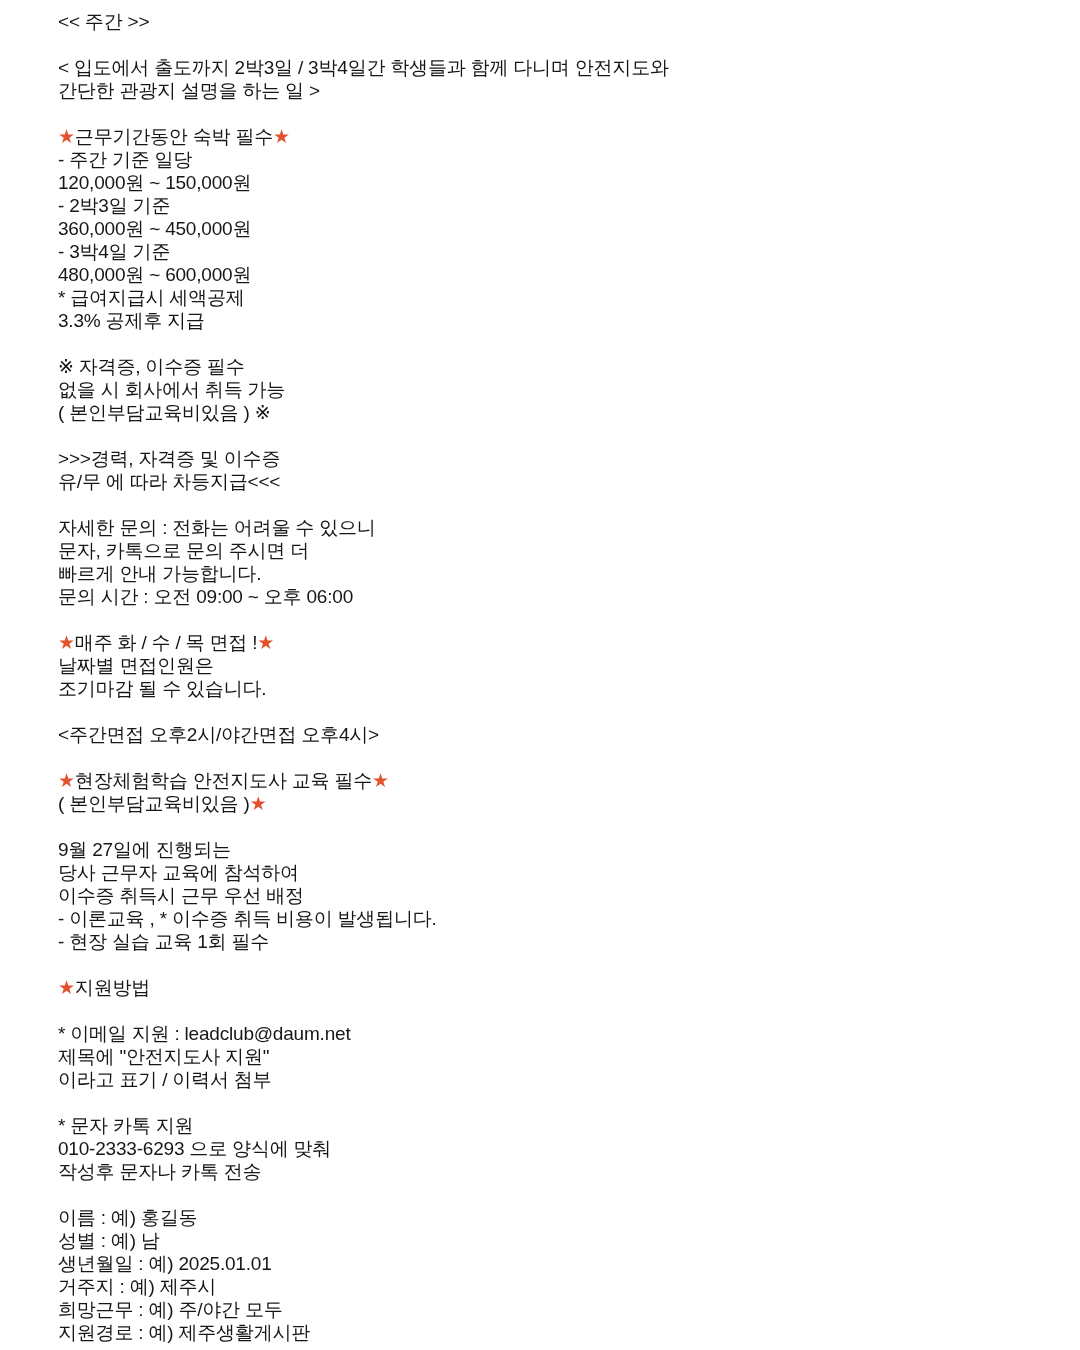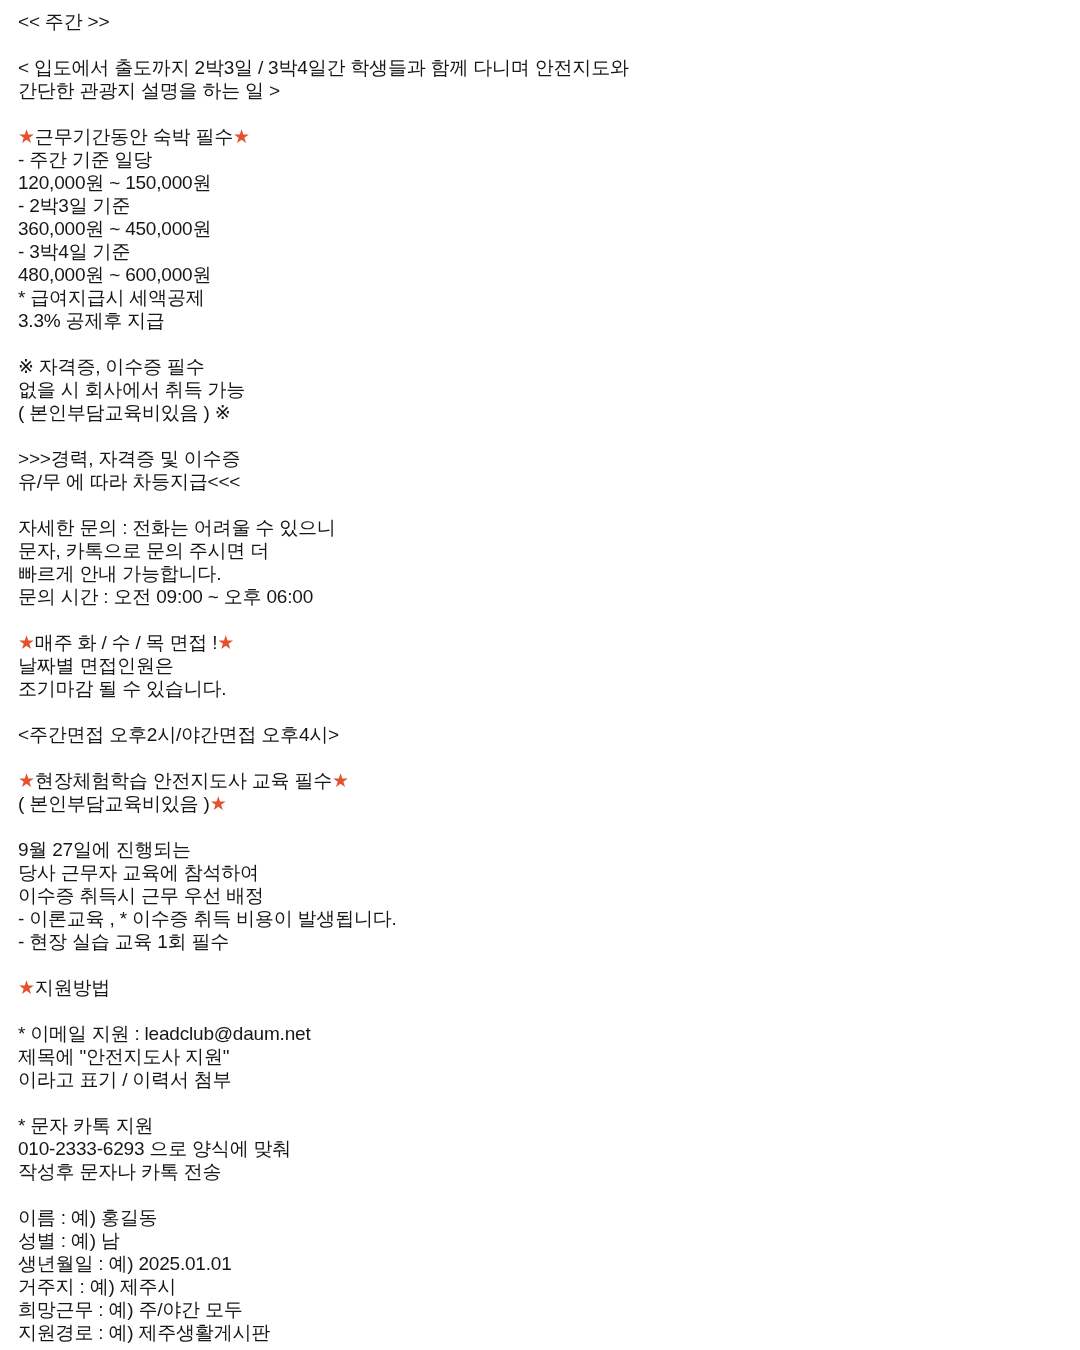--- a/index.html
+++ b/index.html
@@ -16,20 +16,21 @@
   }
   .post-body {
     padding: 10px 18px 10px 18px;
     font-size: 19px;
     line-height: 23px;
     letter-spacing: -0.2px;
     white-space: pre-wrap;
   }
   .line {
     min-height: 23px;
+    margin-left: 40px;
   }
   .star {
     font-style: normal;
   }
 </style>
 </head>
 <body style="background: rgb(255, 255, 255);">
 
 <div class="post-body" style="color: rgb(22, 22, 22);"><div class="line">&lt;&lt; 주간 &gt;&gt;</div><div class="line">&nbsp;</div><div class="line">&lt; 입도에서 출도까지 2박3일 / 3박4일간 학생들과 함께 다니며 안전지도와</div><div class="line">간단한 관광지 설명을 하는 일 &gt;</div><div class="line">&nbsp;</div><div class="line"><span class="star" style="color: rgb(226, 82, 44);">★</span>근무기간동안 숙박 필수<span class="star" style="color: rgb(226, 82, 44);">★</span></div><div class="line">- 주간 기준 일당</div><div class="line">120,000원 ~ 150,000원</div><div class="line">- 2박3일 기준</div><div class="line">360,000원 ~ 450,000원</div><div class="line">- 3박4일 기준</div><div class="line">480,000원 ~ 600,000원</div><div class="line">* 급여지급시 세액공제</div><div class="line">3.3% 공제후 지급</div><div class="line">&nbsp;</div><div class="line">※ 자격증, 이수증 필수</div><div class="line">없을 시 회사에서 취득 가능</div><div class="line">( 본인부담교육비있음 ) ※</div><div class="line">&nbsp;</div><div class="line">&gt;&gt;&gt;경력, 자격증 및 이수증</div><div class="line">유/무 에 따라 차등지급&lt;&lt;&lt;</div><div class="line">&nbsp;</div><div class="line">자세한 문의 : 전화는 어려울 수 있으니</div><div class="line">문자, 카톡으로 문의 주시면 더</div><div class="line">빠르게 안내 가능합니다.</div><div class="line">문의 시간 : 오전 09:00 ~ 오후 06:00</div><div class="line">&nbsp;</div><div class="line"><span class="star" style="color: rgb(226, 82, 44);">★</span>매주 화 / 수 / 목 면접 !<span class="star" style="color: rgb(226, 82, 44);">★</span></div><div class="line">날짜별 면접인원은</div><div class="line">조기마감 될 수 있습니다.</div><div class="line">&nbsp;</div><div class="line">&lt;주간면접 오후2시/야간면접 오후4시&gt;</div><div class="line">&nbsp;</div><div class="line"><span class="star" style="color: rgb(226, 82, 44);">★</span>현장체험학습 안전지도사 교육 필수<span class="star" style="color: rgb(226, 82, 44);">★</span></div><div class="line">( 본인부담교육비있음 )<span class="star" style="color: rgb(226, 82, 44);">★</span></div><div class="line">&nbsp;</div><div class="line">9월 27일에 진행되는</div><div class="line">당사 근무자 교육에 참석하여</div><div class="line">이수증 취득시 근무 우선 배정</div><div class="line">- 이론교육 , * 이수증 취득 비용이 발생됩니다.</div><div class="line">- 현장 실습 교육 1회 필수</div><div class="line">&nbsp;</div><div class="line"><span class="star" style="color: rgb(226, 82, 44);">★</span>지원방법</div><div class="line">&nbsp;</div><div class="line">* 이메일 지원 : leadclub@daum.net</div><div class="line">제목에 "안전지도사 지원"</div><div class="line">이라고 표기 / 이력서 첨부</div><div class="line">&nbsp;</div><div class="line">* 문자 카톡 지원</div><div class="line">010-2333-6293 으로 양식에 맞춰</div><div class="line">작성후 문자나 카톡 전송</div><div class="line">&nbsp;</div><div class="line">이름 : 예) 홍길동</div><div class="line">성별 : 예) 남</div><div class="line">생년월일 : 예) 2025.01.01</div><div class="line">거주지 : 예) 제주시</div><div class="line">희망근무 : 예) 주/야간 모두</div><div class="line">지원경로 : 예) 제주생활게시판</div></div>
 

